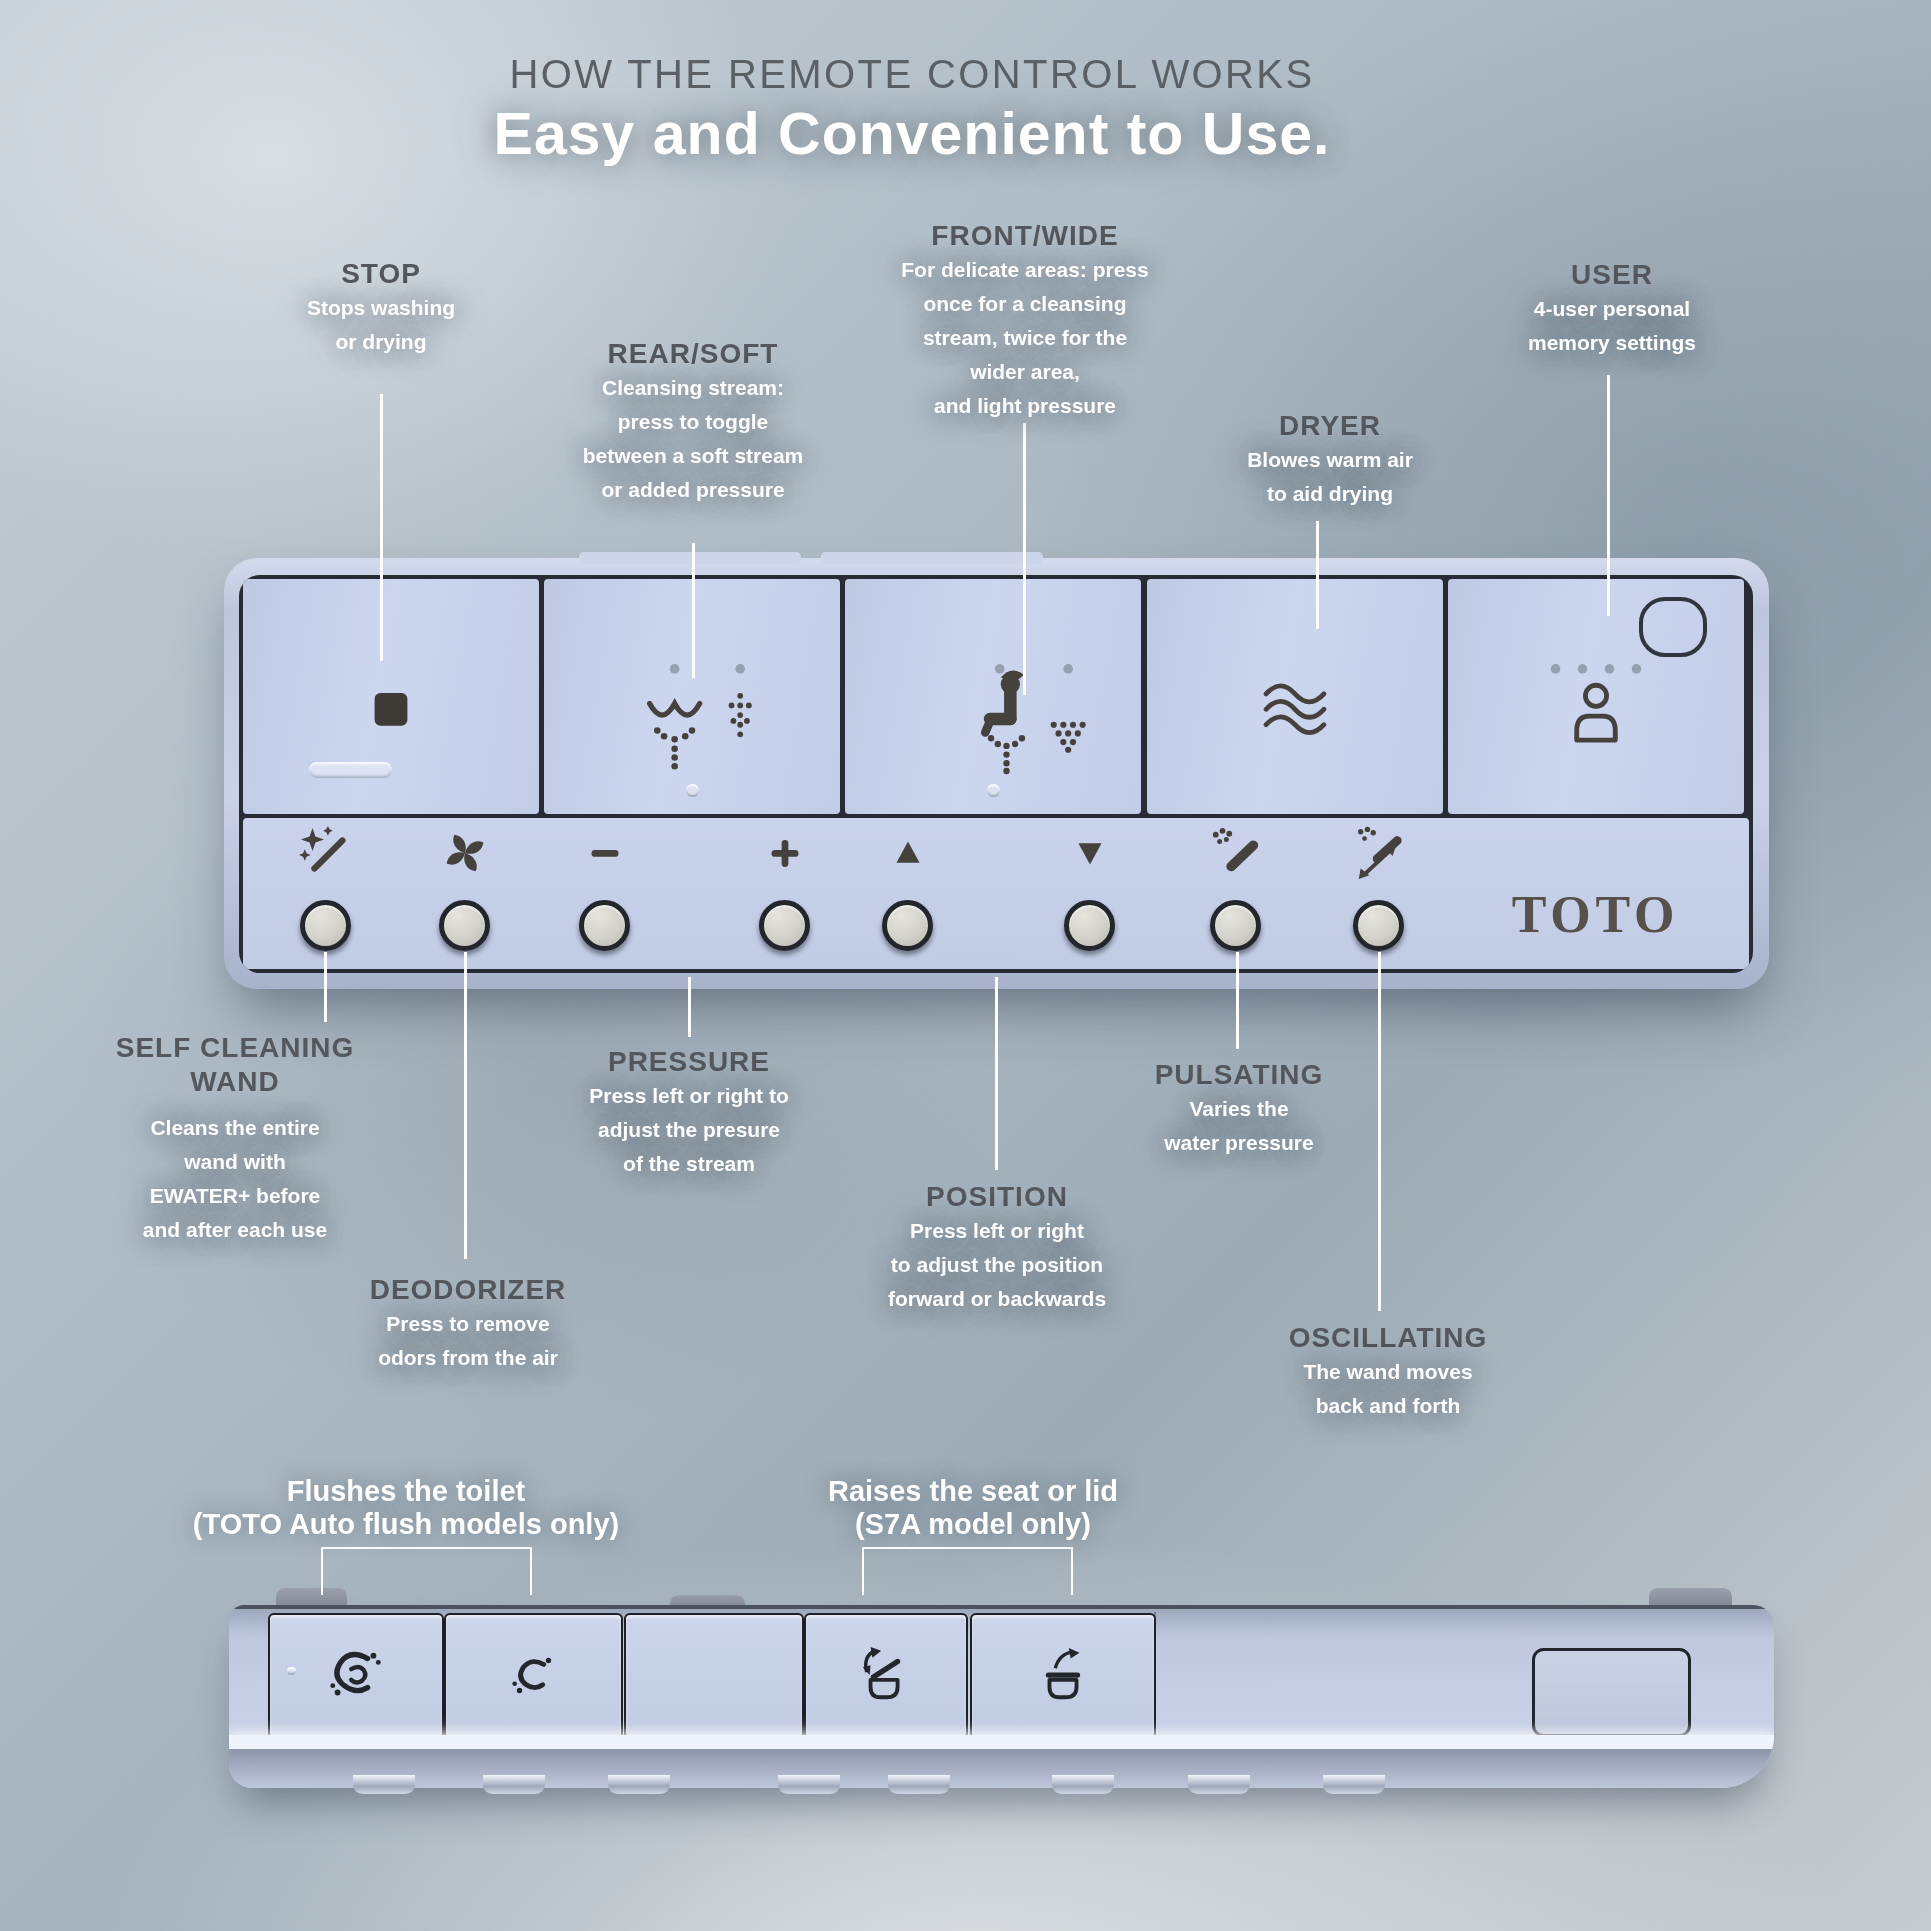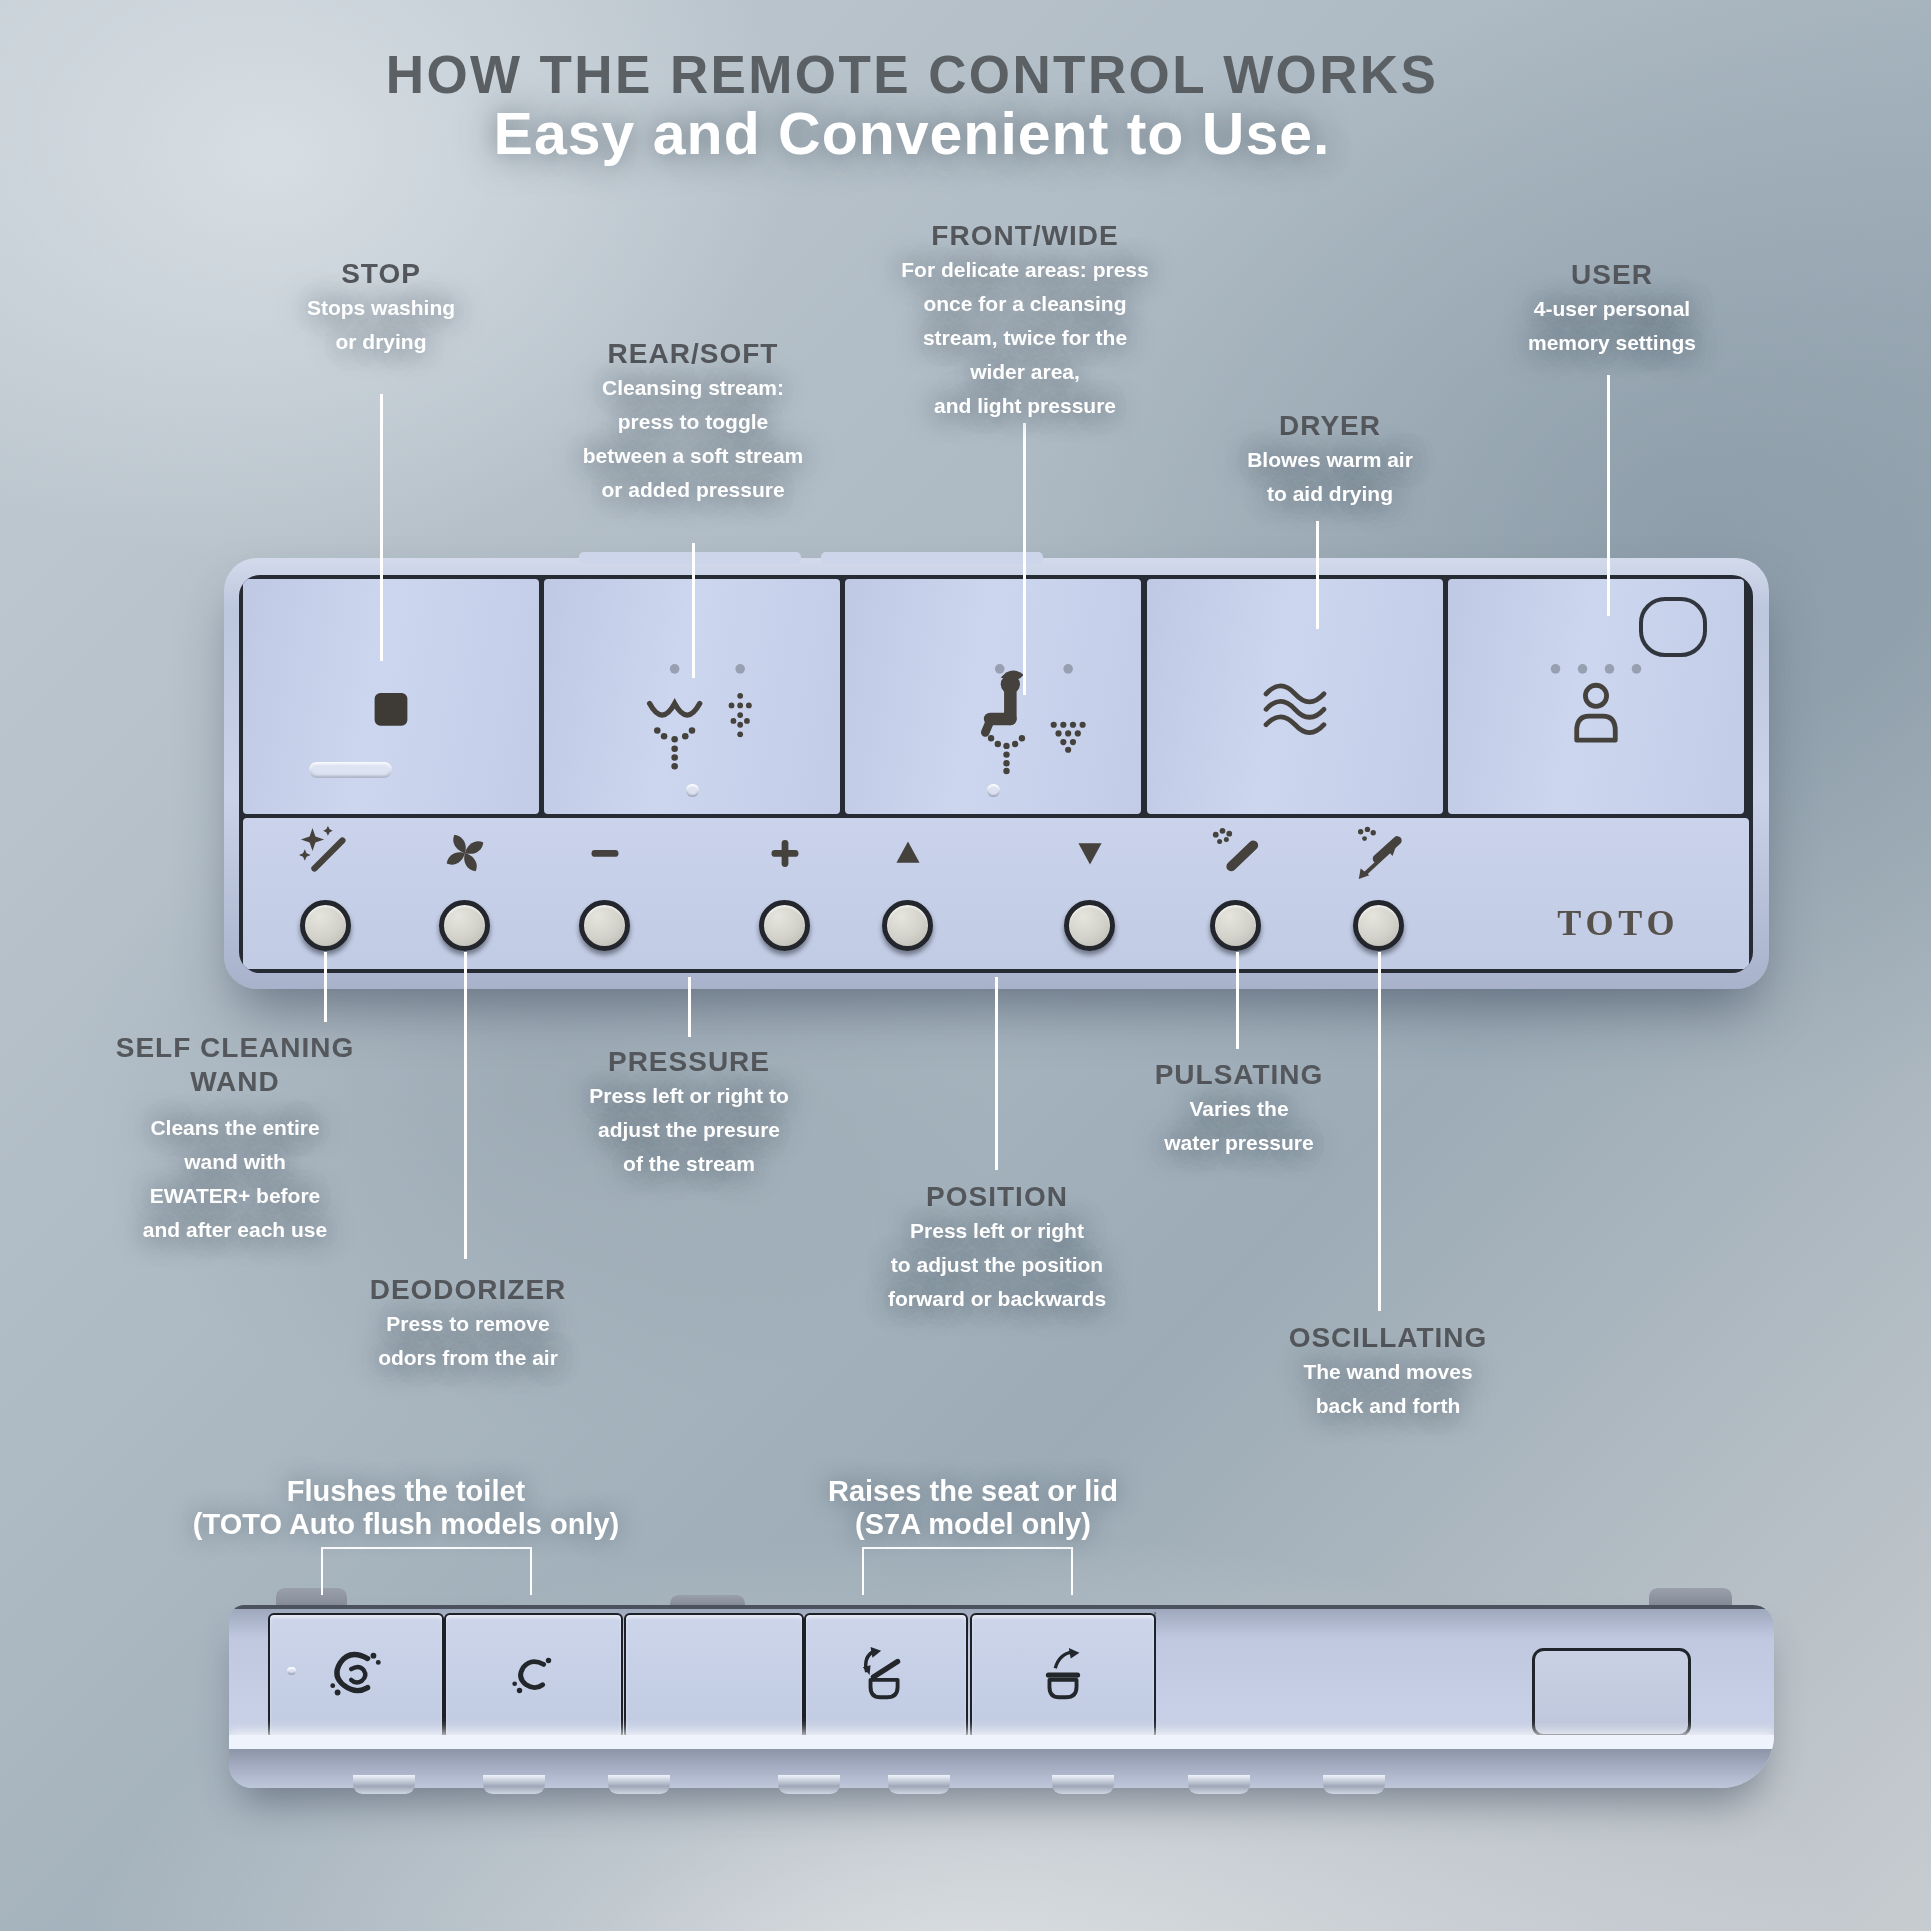--- a/index.html
+++ b/index.html
@@ -8,22 +8,22 @@
     background:
       radial-gradient(869px 676px at 14% 8%, rgba(216,223,229,.95), rgba(216,223,229,0) 60%),
       radial-gradient(1062px 869px at 88% 28%, rgba(122,140,153,.50), rgba(122,140,153,0) 65%),
       radial-gradient(1448px 772px at 50% 104%, rgba(226,228,230,.95), rgba(226,228,230,0) 62%),
       radial-gradient(772px 579px at 28% 56%, rgba(128,143,155,.32), rgba(128,143,155,0) 60%),
       linear-gradient(135deg,#c4cdd4 0%,#aab7c1 45%,#9cabb6 65%,#c7ccd0 100%);
   }
   .stage{position:absolute;left:0;top:0;width:1931px;height:1931px;}
 
   
-  .title{position:absolute;left:912px;top:44px;transform:translateX(-50%);
-    font-size:53px;font-weight:700;letter-spacing:2.4px;color:#5b6064;white-space:nowrap;}
+  .title{position:absolute;left:912px;top:52px;transform:translateX(-50%);
+    font-size:40px;font-weight:400;letter-spacing:2.4px;color:#5b6064;white-space:nowrap;}
   .subtitle{position:absolute;left:912px;top:100px;transform:translateX(-50%);
     font-size:59px;font-weight:700;letter-spacing:1px;color:#ffffff;white-space:nowrap;
     text-shadow:0 0 25px rgba(70,85,95,.55),0 0 48px rgba(70,85,95,.3);}
 
   
   .co{position:absolute;transform:translateX(-50%);text-align:center;width:max-content;z-index:6;}
   .co-h{font-size:28px;line-height:34px;font-weight:700;letter-spacing:1px;color:#54585c;white-space:pre-line;}
   .co-b{font-size:21px;line-height:34px;font-weight:700;color:#ffffff;white-space:pre-line;
     text-shadow:0 0 21px rgba(66,81,92,.65),0 0 42px rgba(66,81,92,.35);}
   .blabel{position:absolute;transform:translateX(-50%);text-align:center;width:max-content;z-index:6;
@@ -50,21 +50,21 @@
   .rbtn{position:absolute;top:82px;width:41px;height:41px;border-radius:50%;
     border:5.8px solid #23262c;
     background:radial-gradient(circle at 35% 28%,#e6e5dd 0%,#d3d2ca 55%,#b7b6ae 100%);
     box-shadow:0 3.9px 5.8px rgba(10,15,25,.45), inset 0 1.9px 1.9px rgba(255,255,255,.6);}
   .pill{position:absolute;width:83px;height:15.4px;border-radius:7.7px;background:#dde3f2;
     box-shadow:inset 0 1.9px 2.9px rgba(255,255,255,.9), inset 0 -1.9px 2.9px rgba(120,130,155,.55);}
   .leddot{position:absolute;width:12.6px;height:12.6px;border-radius:50%;background:#dce2f0;
     box-shadow:inset 0 1.9px 1.9px rgba(255,255,255,.9), inset 0 -1.9px 1.9px rgba(120,130,155,.6);}
   .notch{position:absolute;width:60px;height:52px;border:4.8px solid #31353d;border-radius:26px;right:37px;top:17.4px;}
   .toto{position:absolute;right:70px;bottom:25px;font-family:"Liberation Serif","DejaVu Serif",serif;
-    font-size:36px;font-weight:700;letter-spacing:4.8px;color:#57514b;}
+    font-size:52px;font-weight:700;letter-spacing:4.8px;color:#57514b;}
 
   
   .remote-back{position:absolute;left:229px;top:1605px;width:1545px;height:183px;z-index:2;
     border-radius:15.4px 21px 53px 23px;overflow:hidden;
     box-shadow:0 25px 39px -11.6px rgba(42,52,72,.45);
     background:linear-gradient(180deg,#9aa4b8 0%,#bfc8df 18%,#c7d0e6 60%,#b2bbd2 100%);}
   .remote-back::before{content:"";position:absolute;left:0;top:0;right:0;height:3.9px;background:#2a2e36;opacity:.7;}
   .bkey{position:absolute;top:7.7px;height:122px;border:2.9px solid #1d2127;border-radius:5.8px;
     background:linear-gradient(180deg,#ccd5ea 0%,#c0cae1 100%);
     box-shadow:inset 0 2.9px 2.9px rgba(255,255,255,.5);}

